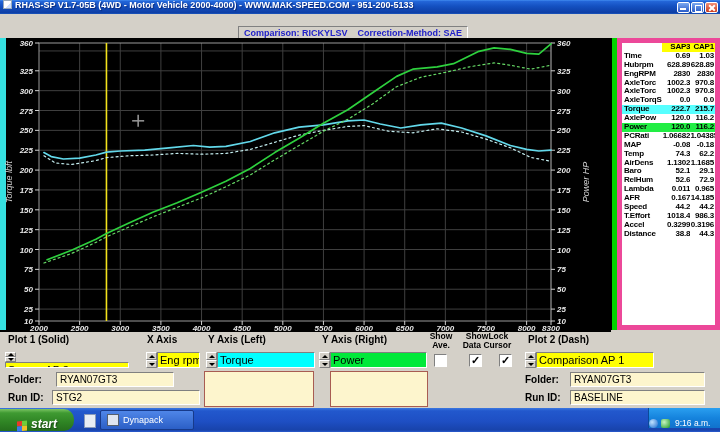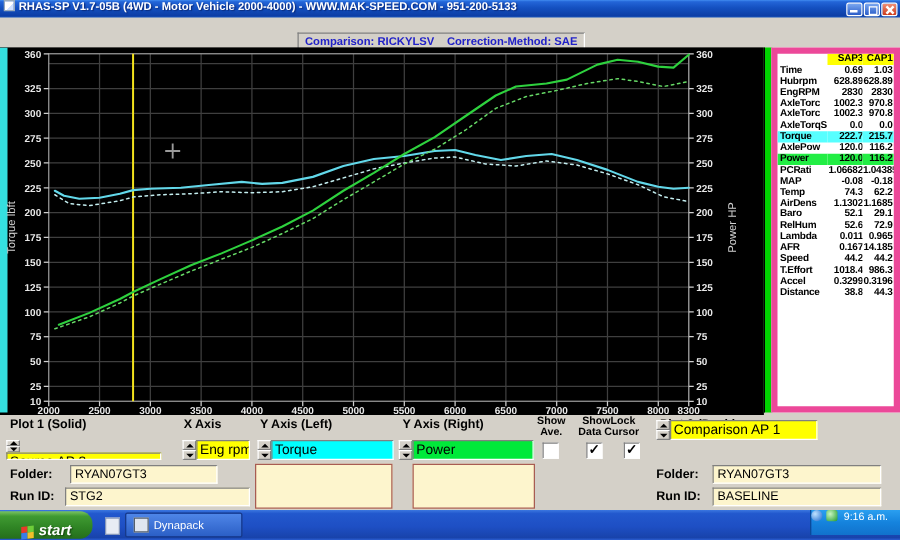--- a/index.html
+++ b/index.html
@@ -29,21 +29,21 @@
   .menu-item{font-size:9px;color:#000;padding:0 6px;}
 
   
   .cmp-strip{left:0;top:27px;width:720px;height:11px;background:#d4d0c8;}
   .cmp-box{left:238px;top:26px;width:228px;height:12px;background:#d4d0c8;
     border:1px solid;border-color:#808080 #fff #fff #808080;
     display:flex;align-items:center;justify-content:center;gap:10px;}
   .cmp-box span{font-size:9px;font-weight:bold;color:#2121c8;white-space:nowrap;}
 
   
-  .chart-wrap{left:0;top:38px;width:611px;height:294px;background:#000;}
+  .chart-wrap{left:0;top:38px;width:611px;height:294px;background:#000;font-style:italic;}
   svg text{fill:#e8e8e8;font-family:"Liberation Sans",sans-serif;font-size:8px;font-weight:bold;}
   svg text.axis-title{fill:#cfcfcf;font-size:9px;font-weight:normal;}
   .green-strip{left:611px;top:38px;width:6px;height:292px;background:#00d400;border-left:1px solid #000;}
 
   
   .data-panel{left:617px;top:38px;width:103px;height:292px;background:#fff;border:5px solid #ec4899;box-sizing:border-box;
     font-size:8px;font-weight:bold;color:#000;letter-spacing:-0.2px;overflow:hidden;}
   .trow{display:flex;height:8.9px;line-height:8.9px;white-space:nowrap;}
   .trow .lab{width:42px;padding-left:2px;overflow:hidden;}
   .trow .v1{width:31px;text-align:right;overflow:hidden;}
@@ -81,21 +81,21 @@
   .flag i:nth-child(3){background:#3a7de8;} .flag i:nth-child(4){background:#f0c02a;}
   .ql-icon{position:absolute;left:84px;top:6px;width:10px;height:12px;background:#e8ecf4;border:1px solid #8899bb;}
   .task-btn{position:absolute;top:2px;height:20px;border-radius:2px;display:flex;align-items:center;gap:4px;
     padding:0 6px;color:#fff;font-size:9px;white-space:nowrap;box-sizing:border-box;}
   .task-dynapack{left:100px;width:94px;background:linear-gradient(180deg,#4f86e8,#2b5fc6);border:1px solid #173a8a;}
   .task-hondata{left:230px;width:128px;background:linear-gradient(180deg,#f5a544,#df7d18);border:1px solid #9a5a10;}
   .task-icon{width:10px;height:10px;background:#dfe6f0;border:1px solid #55606e;}
   .task-icon.dark{background:#5a4a3a;border-color:#2e2418;}
   .tray{position:absolute;right:0;top:0;width:72px;height:20px;
     background:linear-gradient(180deg,#2a9ff0 0%,#1583dd 50%,#1172cc 100%);
-    border-left:1px solid #0a4a9a;display:flex;align-items:flex-start;gap:3px;padding-left:0;box-sizing:border-box;}
+    border-left:1px solid #0a4a9a;display:flex;align-items:flex-end;gap:3px;padding-left:0;box-sizing:border-box;}
   .tray-time{color:#fff;font-size:8.5px;margin-left:2px;}
   .tray-ic1{width:9px;height:9px;border-radius:50%;background:radial-gradient(circle at 35% 35%,#bfe2ff,#1a66cc);}
   .tray-ic2{width:9px;height:9px;border-radius:2px;background:radial-gradient(circle at 35% 35%,#c8f5c0,#1f9a2a);}
 </style>
 </head>
 <body>
 
 <div class="screen">
 
   <div class="abs titlebar">
@@ -412,21 +412,21 @@
           </div>
         <div class="spin-btn">
             <i class="arr-dn"></i>
           </div>
       </div>
       <div class="combo-field f-green" style="width:97px;">Power</div>
     </div>
     <div class="checkbox" style="left:434px;top:22px;"></div>
     <div class="checkbox" style="left:469px;top:22px;">✓</div>
     <div class="checkbox" style="left:499px;top:22px;">✓</div>
-    <div class="combo" style="left:525px;top:4px;">
+    <div class="combo" style="left:525px;top:20px;">
       <div class="spinner">
         <div class="spin-btn">
             <i class="arr-up"></i>
           </div>
         <div class="spin-btn">
             <i class="arr-dn"></i>
           </div>
       </div>
       <div class="combo-field f-yellow" style="width:118px;">Comparison AP 1</div>
     </div>

